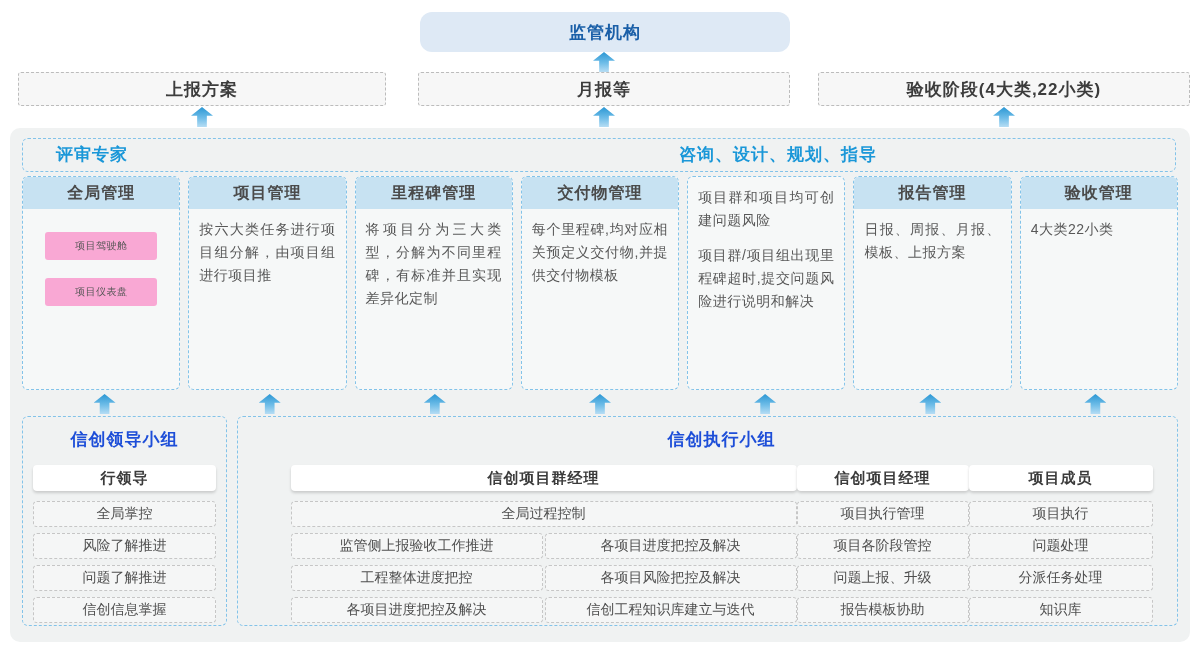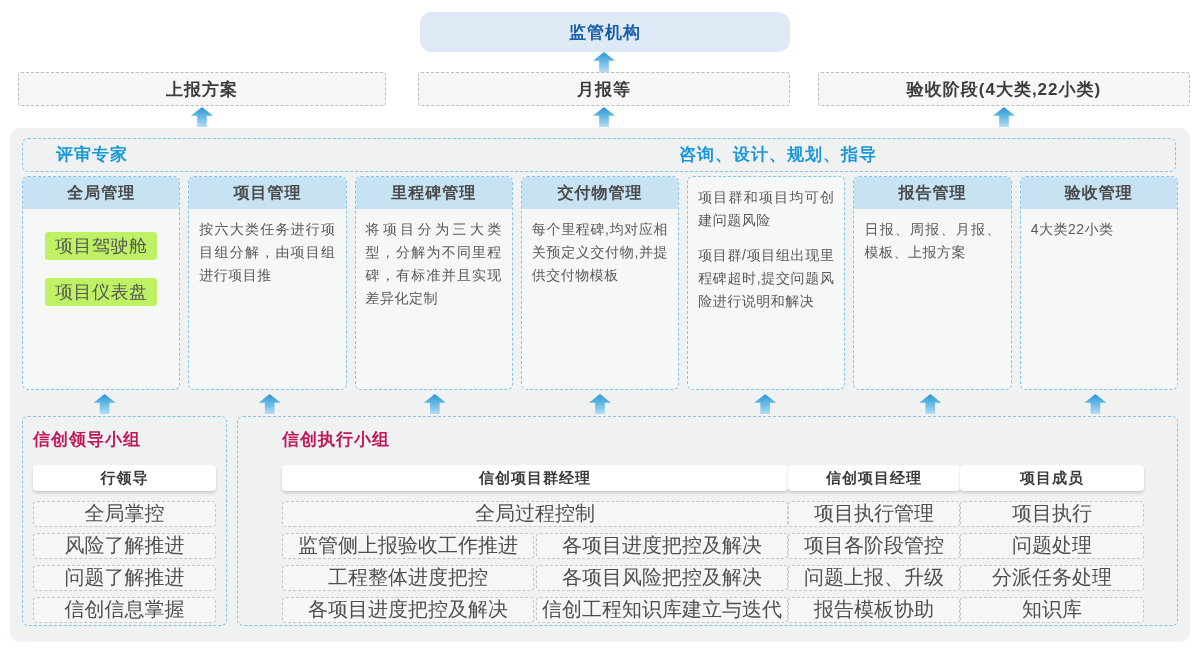--- a/index.html
+++ b/index.html
@@ -58,56 +58,56 @@
     height:32px;line-height:32px;background:#c7e2f2;text-align:center;
     font-size:16px;font-weight:bold;color:#4a4a4a;letter-spacing:1px;
   }
   .mcol-body{
     padding:9px 10px 6px 10px;font-size:14px;color:#585858;line-height:23px;
     text-align:justify;text-justify:inter-ideograph;letter-spacing:0.5px;
   }
   .mcol-body p{margin:0;}
   .mcol-body p + p{margin-top:12px;}
   .pill{
-    height:28px;line-height:28px;background:#bef264;border-radius:3px;
-    margin:0 12px;text-align:center;font-size:18px;color:#565656;
+    height:28px;line-height:28px;background:#f9a8d4;border-radius:3px;
+    margin:0 12px;text-align:center;font-size:10px;color:#565656;
   }
   .pill-1{margin-top:14px;}
   .pill-2{margin-top:18px;}
   .mid-arrows{
     position:absolute;left:12px;top:266px;width:1156px;height:20px;display:flex;
   }
   .mid-arrows .cell{flex:1;display:flex;justify-content:center;}
   
   .bottom-row{
     position:absolute;left:12px;top:288px;width:1156px;height:210px;
     display:flex;gap:10px;
   }
   .team-box{
     box-sizing:border-box;border:1px dashed #83c3e9;border-radius:6px;
   }
   .leader-box{width:205px;padding:0 10px;}
   .exec-box{flex:1;padding:0 16px 0 44px;}
   .group-title{
-    height:30px;line-height:30px;
-    font-size:17px;font-weight:bold;color:#be185d;letter-spacing:1px;
+    height:30px;line-height:30px;text-align:center;
+    font-size:17px;font-weight:bold;color:#1d4ed8;letter-spacing:1px;
     margin:8px 0 10px 0;
   }
   .role-bar{
     height:26px;line-height:26px;background:#ffffff;border-radius:4px;
     box-shadow:0 2px 3px rgba(0,0,0,0.16);text-align:center;
     font-size:15px;font-weight:bold;color:#3b3b3b;letter-spacing:1px;
   }
   .b-item{
     box-sizing:border-box;height:26px;line-height:23px;margin-top:6px;
     border:1px dashed #c6c6c6;border-radius:4px;background:#f5f6f6;
-    text-align:center;font-size:20px;color:#4f4f4f;
+    text-align:center;font-size:14px;color:#4f4f4f;
   }
   .b-item.first{margin-top:10px;}
-  .exec-groups{display:flex;justify-content:flex-start;}
+  .exec-groups{display:flex;justify-content:center;}
   .g1{width:506px;}
   .g2{width:172px;}
   .g3{width:184px;}
   .g1-cols{display:flex;gap:2px;}
   .g1-cols .subcol{flex:1;}
 </style>
 </head>
 <body>
 
 <div class="regulator">监管机构</div>

